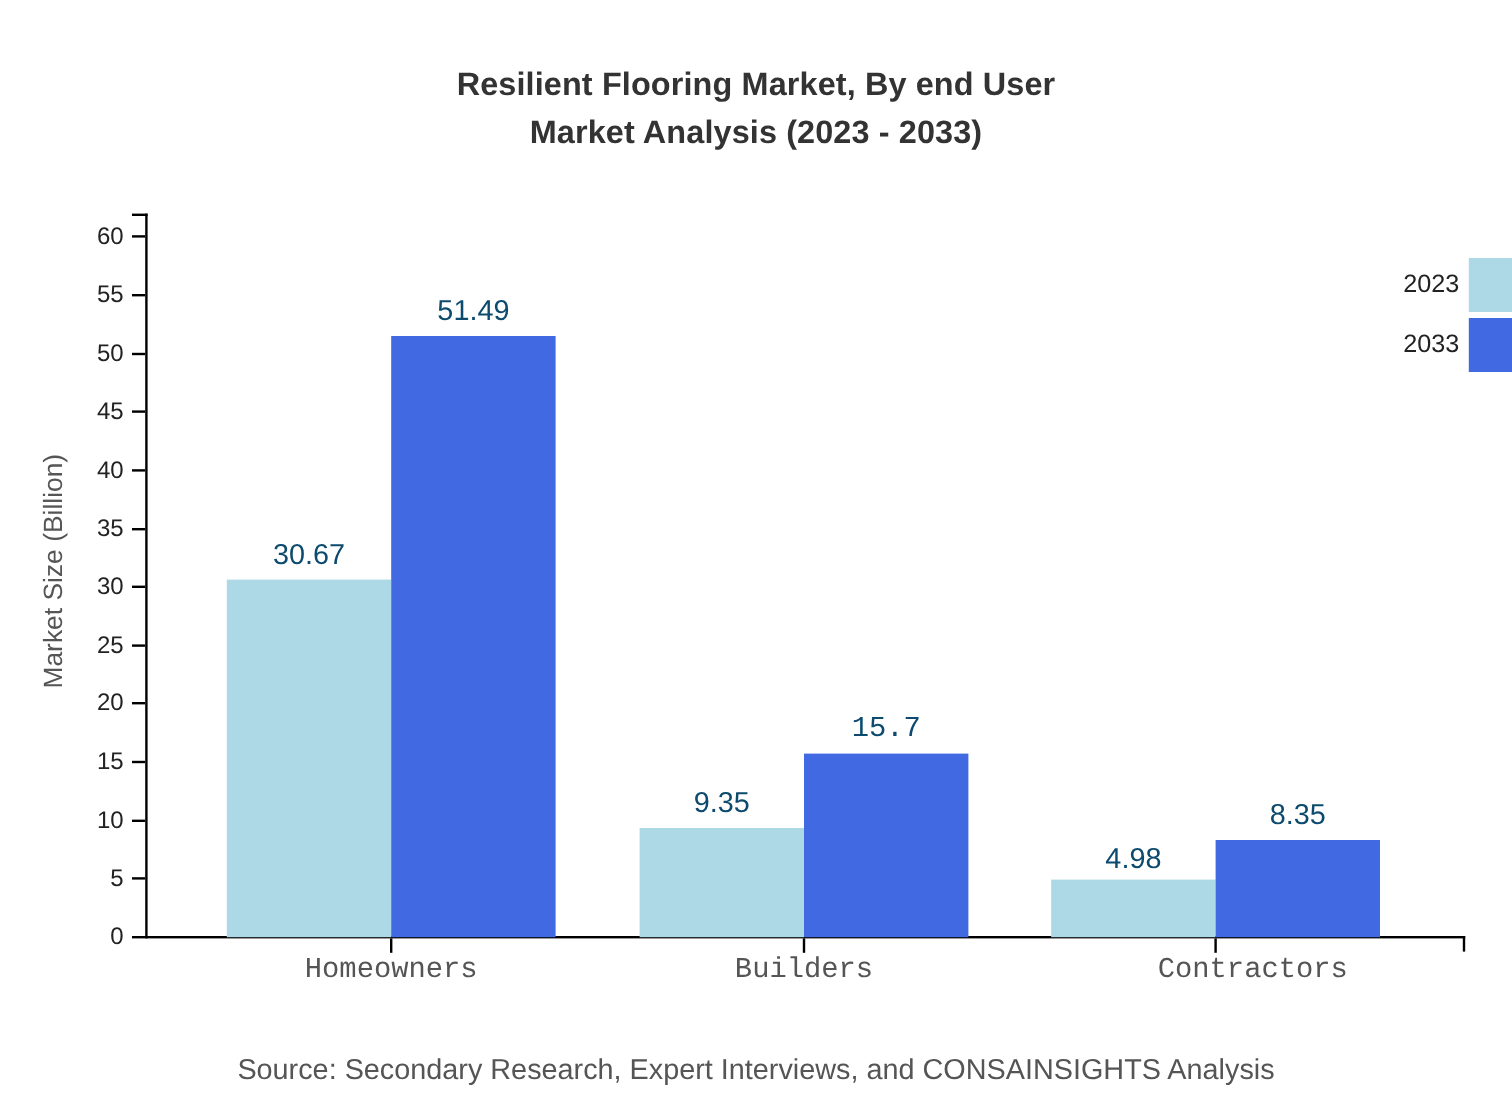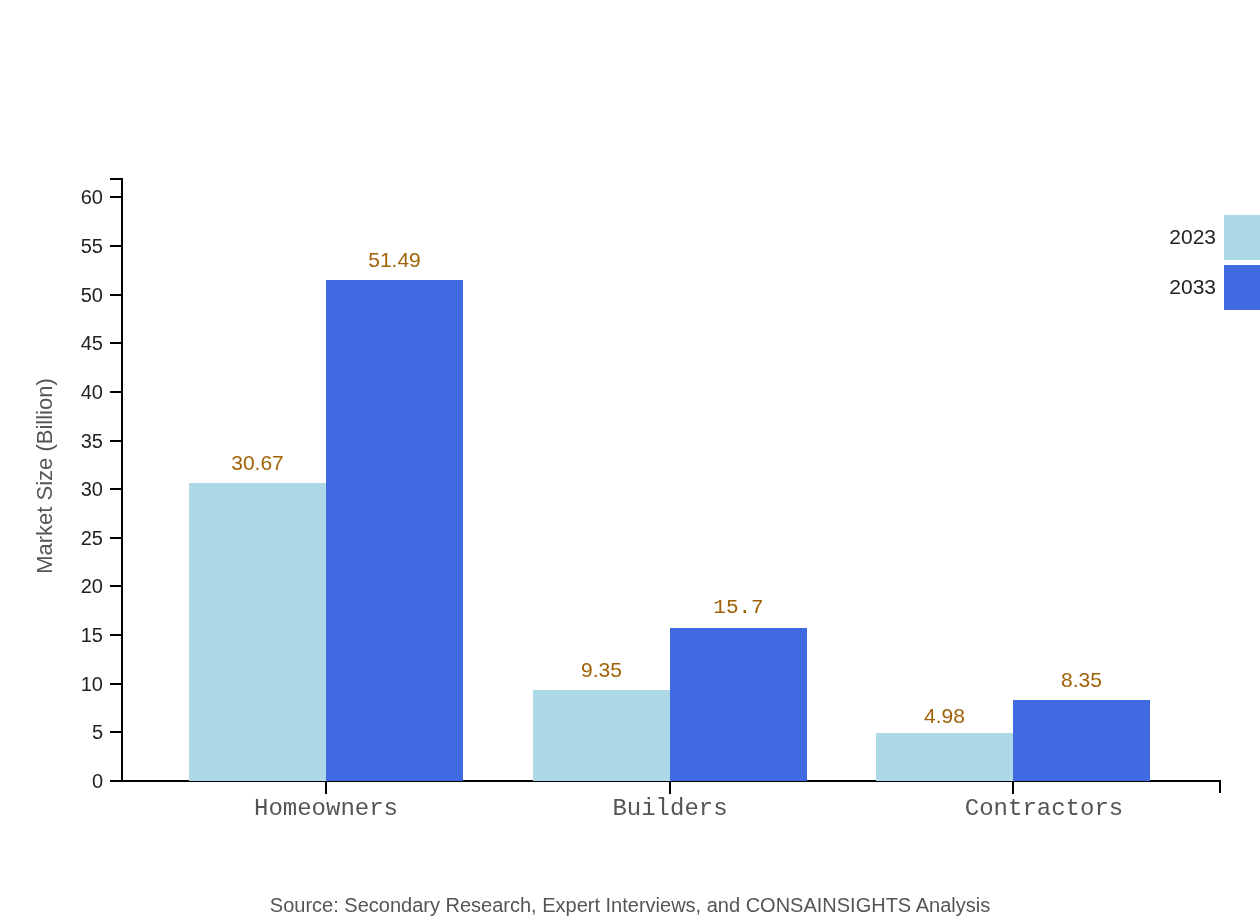--- a/index.html
+++ b/index.html
@@ -120,22 +120,22 @@
   }
   .bar {
     position: absolute;
     bottom: 0;
   }
   .bar.s2023 { background: #add8e6; }
   .bar.s2033 { background: #4169e1; }
 
   .bar-label {
     position: absolute;
-    font-size: 21px;
-    color: #a16207;
+    font-size: 24px;
+    color: #0c4a6e;
     white-space: nowrap;
     text-align: center;
     line-height: 24px;
   }
 
   
   .xtick-mark {
     position: absolute;
     top: 782px;
     width: 2px;
@@ -183,30 +183,33 @@
   .legend-swatch.s2023 { background: #add8e6; }
   .legend-swatch.s2033 { background: #4169e1; }
 
   
   .footer {
     position: absolute;
     left: 0;
     top: 878px;
     width: 1260px;
     text-align: center;
-    font-size: 20px;
+    font-size: 24px;
     color: #555555;
-    margin-top: 16px;
   }
 </style>
 </head>
 <body>
 
 <div id="figure">
 
+  <div class="title-block">
+    <div class="title-line">Resilient Flooring Market, By end User</div>
+    <div class="title-line">Market Analysis (2023 - 2033)</div>
+  </div>
 
   <div class="axis-y-cap"></div>
   <div class="axis-y-line"></div>
   <div class="axis-x-line"></div>
   <div class="axis-x-cap"></div>
 
   <div class="ylabel">Market Size (Billion)</div>
 
   <div id="ytick-layer">
       <div class="ytick" style="top: 781px;">

